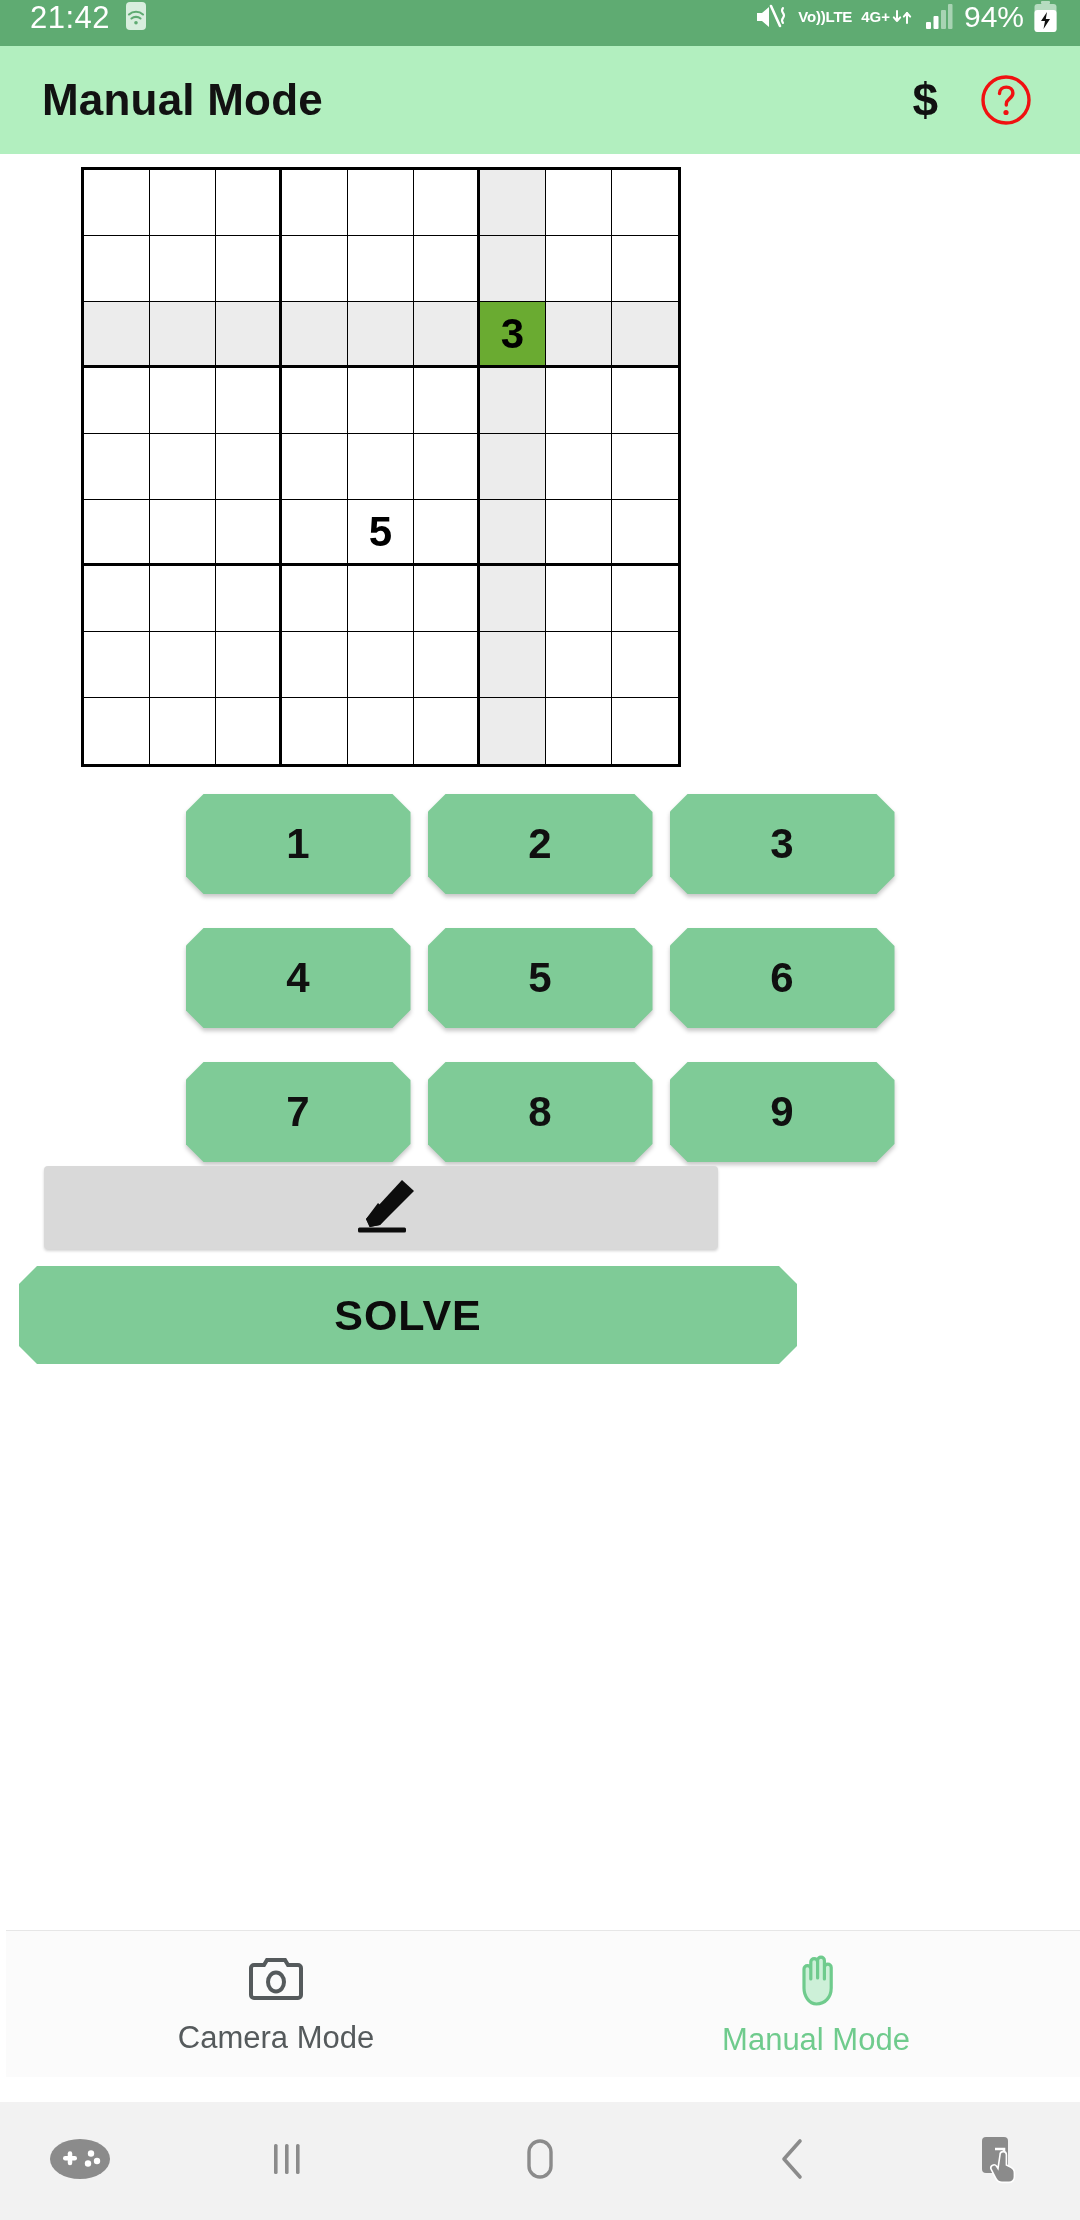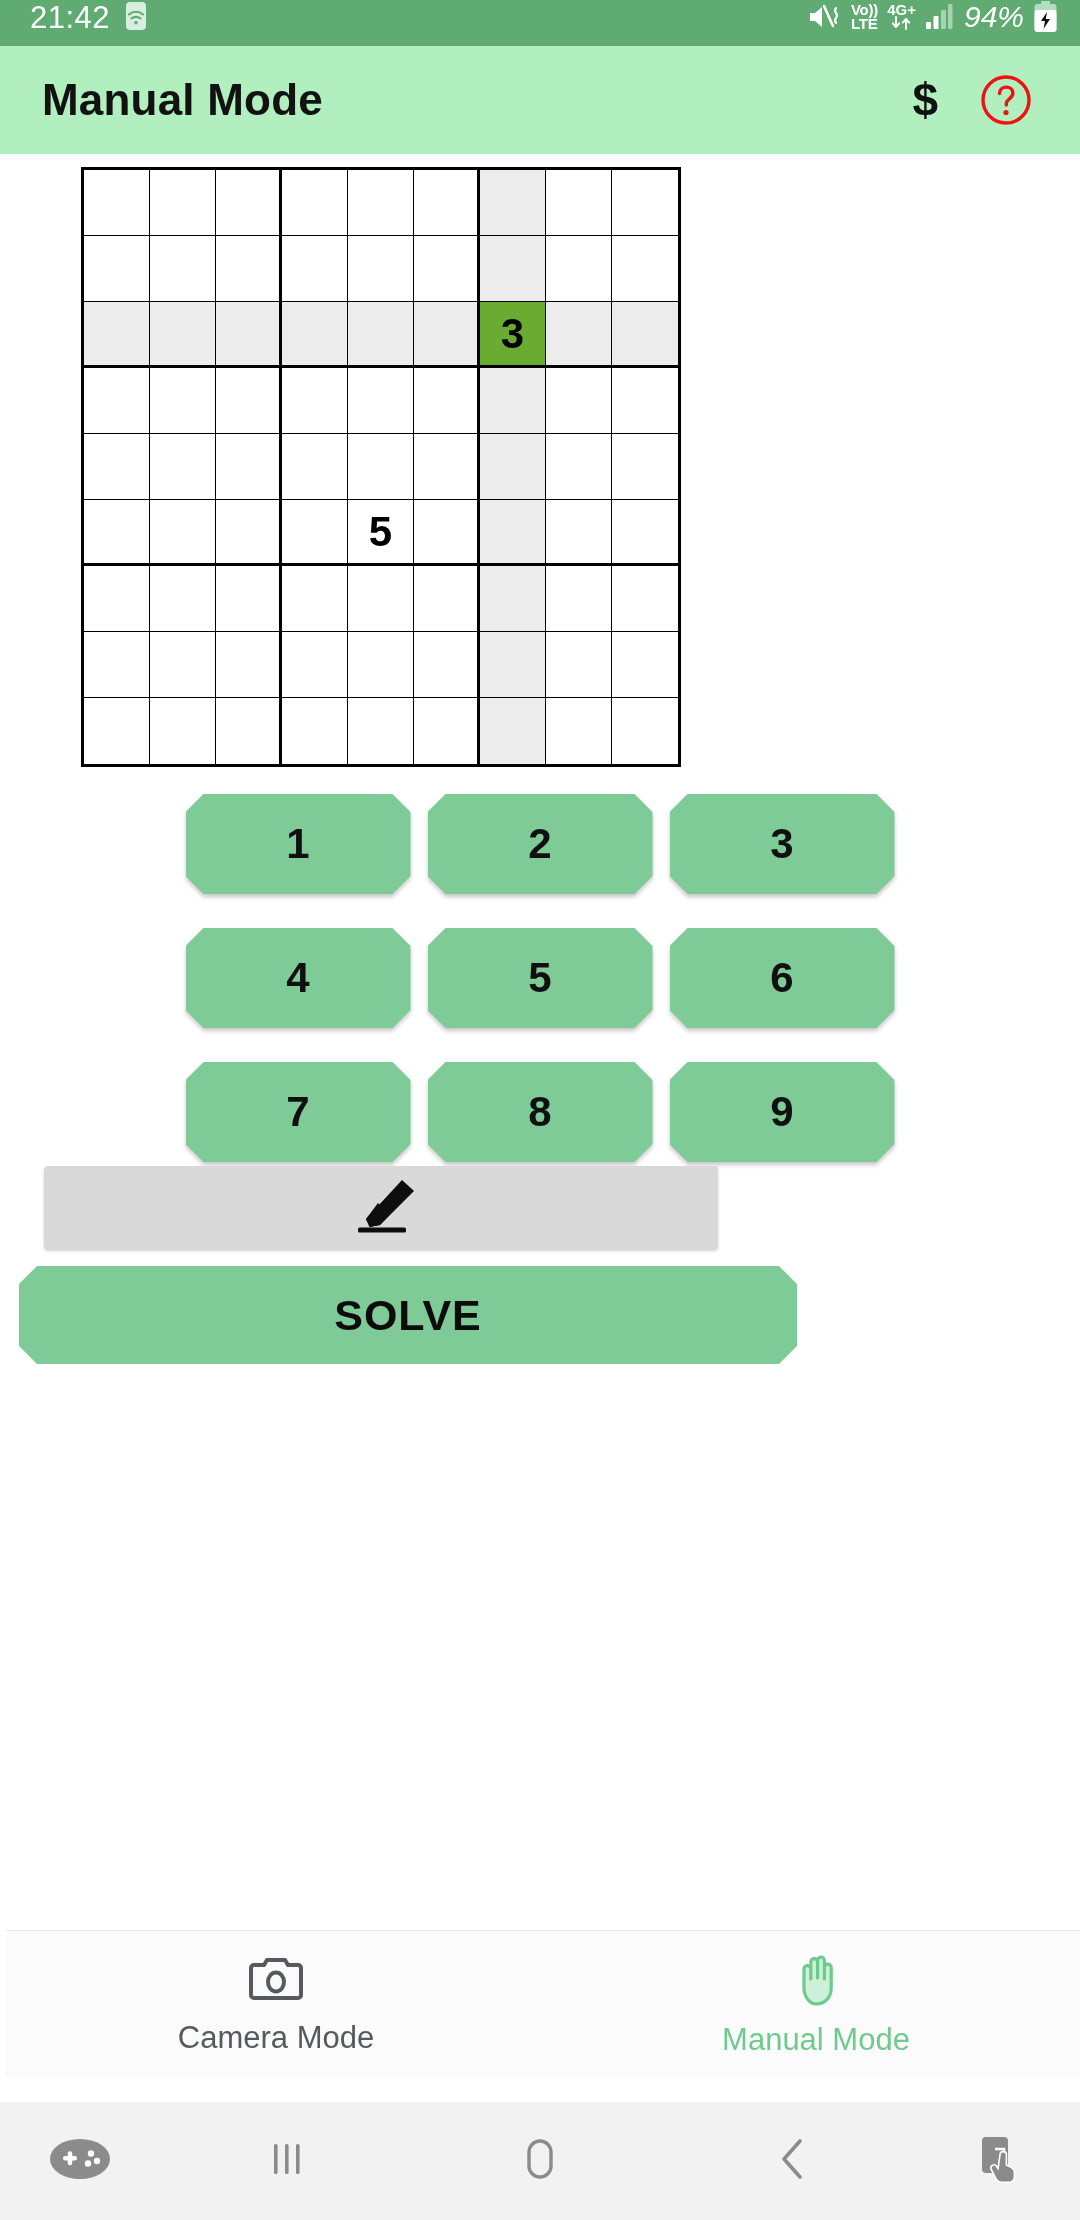--- a/index.html
+++ b/index.html
@@ -16,24 +16,24 @@
     background:#5fab72;
     display:flex;align-items:flex-start;
     color:#ffffff;
     box-sizing:border-box;
     padding:0 22px 0 30px;
   }
   #status-time{font-size:31px;font-weight:400;letter-spacing:.5px;}
   .sb-left{display:flex;align-items:center;gap:13px;flex:0 0 auto;}
   .sb-right{display:flex;align-items:center;gap:9px;margin-left:auto;}
   .sb-right svg{display:block;}
-  .volte-stack{display:flex;flex-direction:column;line-height:.92;font-size:15px;font-weight:700;letter-spacing:-.2px;}
-  .net-stack{display:flex;flex-direction:column;align-items:center;line-height:.92;}
+  .volte-stack{display:flex;line-height:.92;font-size:15px;font-weight:700;letter-spacing:-.2px;}
+  .net-stack{display:flex;flex-direction:row;align-items:center;line-height:.92;}
   .net-stack .g4{font-size:15px;font-weight:700;}
-  #battery-pct{font-size:30px;font-weight:400;margin-left:2px;font-style:italic;}
+  #battery-pct{font-size:30px;font-weight:400;margin-left:2px;}
 
   
   #app-bar{
     height:108px;width:1080px;
     background:#b2efbf;
     display:flex;align-items:center;
     box-sizing:border-box;
     padding:0 28px 0 42px;
   }
   #app-title{font-size:44px;font-weight:700;color:#121212;letter-spacing:.2px;}

